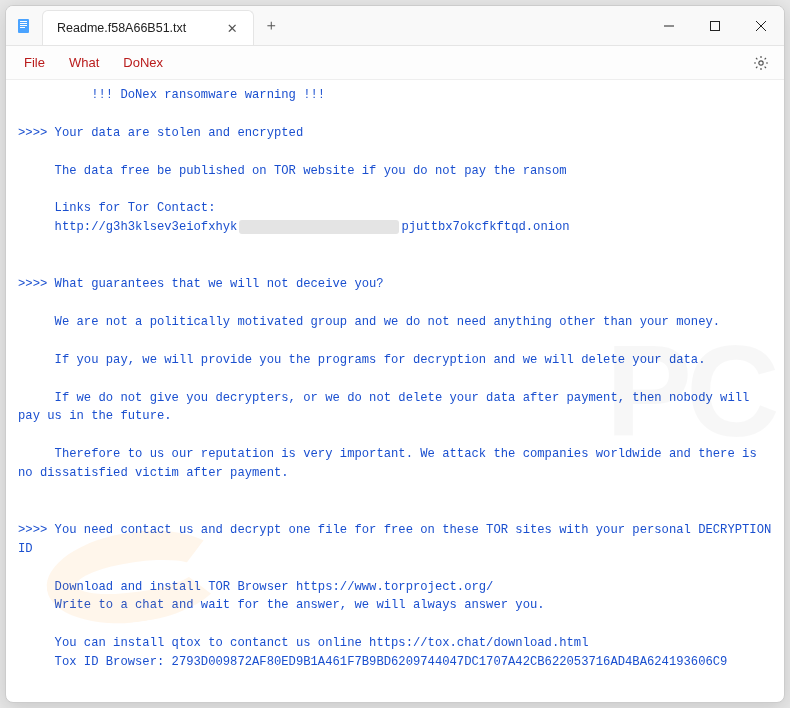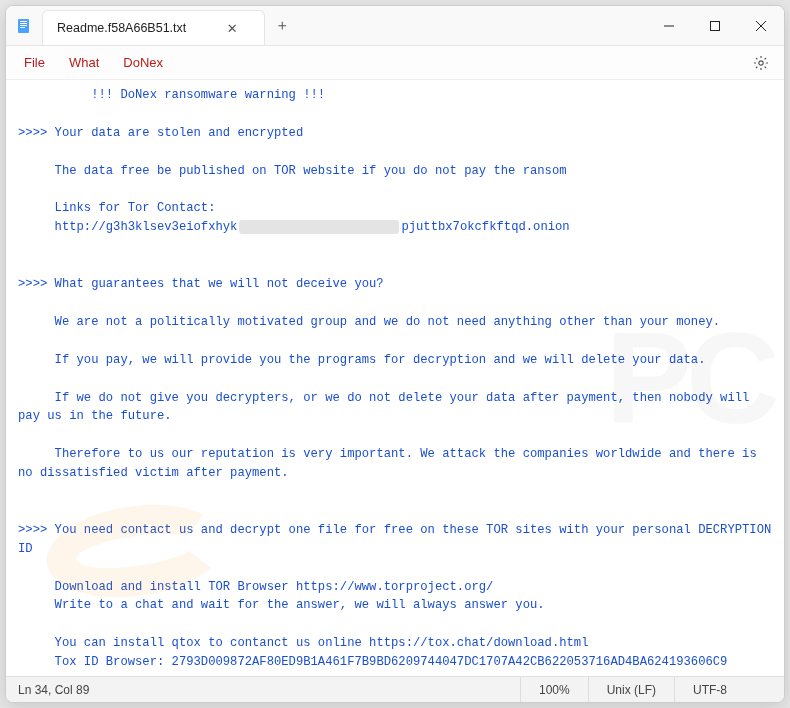--- a/index.html
+++ b/index.html
@@ -38,21 +38,21 @@
   justify-content: center;
 }
 .app-icon svg { width: 16px; height: 16px; }
 .tab {
   display: flex;
   align-items: center;
   background: #ffffff;
   border-top-left-radius: 6px;
   border-top-right-radius: 6px;
   margin-top: 4px;
-  padding: 0 24px 0 14px;
+  padding: 0 13px 0 14px;
   gap: 38px;
   border: 1px solid #e5e5e5;
   border-bottom: none;
   font-size: 12.5px;
   color: #222;
 }
 .tab-close {
   width: 16px; height: 16px;
   display: flex; align-items: center; justify-content: center;
   border-radius: 3px;
@@ -238,21 +238,14 @@
 <span>     You can install qtox to contanct us online https://tox.chat/download.html</span>
 <span>     Tox ID Browser: 2793D009872AF80ED9B1A461F7B9BD6209744047DC1707A42CB622053716AD4BA624193606C9</span>
 
 
 
 
 
 </div>
   </div>
 
-  <div class="statusbar">
-    <div class="status-left">Ln 34, Col 89</div>
-    <div class="status-spacer"></div>
-    <div class="status-cell">100%</div>
-    <div class="status-cell">Unix (LF)</div>
-    <div class="status-cell" style="min-width:110px">UTF-8</div>
-  </div>
 
 </div>
 
 </body></html>

